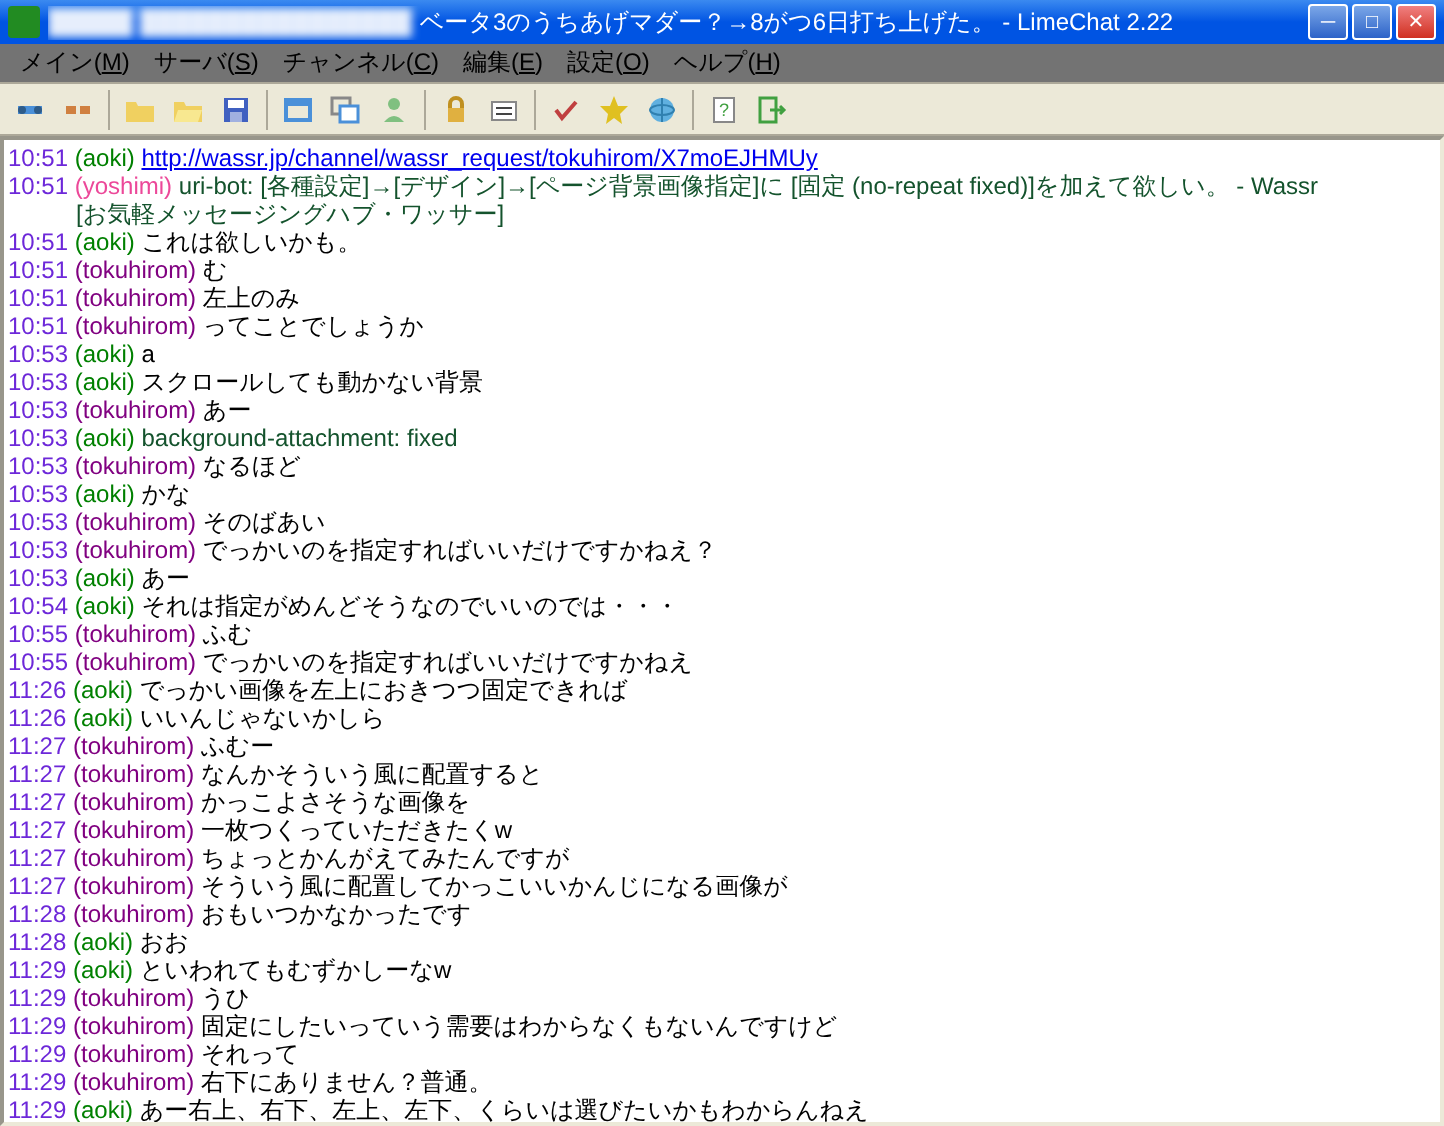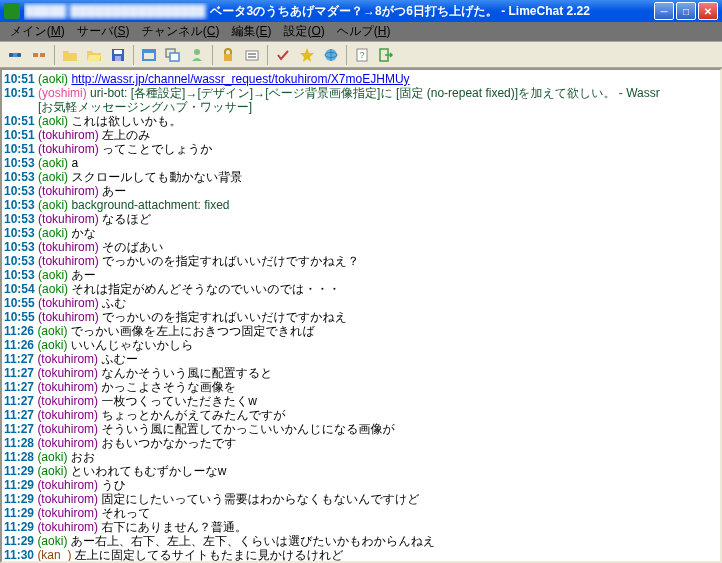--- a/index.html
+++ b/index.html
@@ -1,33 +1,33 @@
 <!DOCTYPE html>
 <html><head>
 <meta charset="utf-8">
 <style>
 * { margin: 0; padding: 0; box-sizing: border-box; }
 body { font-family: "MS PGothic", "Meiryo", sans-serif; font-size: 12px; background: #ece9d8; width: 722px; height: 563px; overflow: hidden; }
-.titlebar { height: 22px; background: linear-gradient(to bottom, #3b8af0 0%, #0054e3 50%, #0054e3 100%); display: flex; align-items: center; padding: 0 4px; color: #fff; font-weight: bold; }
+.titlebar { height: 22px; background: linear-gradient(to bottom, #3b8af0 0%, #0054e3 50%, #0054e3 100%); display: flex; align-items: center; padding: 0 4px; color: #fff; }
 .titlebar .icon-box { width: 16px; height: 16px; background: #228b22; border-radius: 2px; margin-right: 4px; flex-shrink: 0; }
 .titlebar .title-text { flex: 1; font-size: 12px; white-space: nowrap; overflow: hidden; }
 .titlebar .title-blur { filter: blur(2px); opacity: 0.9; margin-right: 4px; }
 .titlebar .winbtns { display: flex; gap: 2px; }
 .titlebar .winbtn { width: 20px; height: 18px; background: linear-gradient(to bottom, #7ba7e8, #2d63c8); border: 1px solid #fff; border-radius: 2px; display: flex; align-items: center; justify-content: center; font-size: 10px; color: #fff; cursor: pointer; }
 .titlebar .winbtn.close { background: linear-gradient(to bottom, #f08080, #d03020); }
 .menubar { height: 20px; background: #737373; display: flex; align-items: center; padding: 0 4px; border-bottom: 1px solid #aca899; }
 .menubar .menu-item { padding: 2px 6px; cursor: pointer; }
 .menubar .menu-item .accel { text-decoration: underline; }
 .toolbar { height: 26px; background: #ece9d8; display: flex; align-items: center; padding: 2px 4px; gap: 2px; border-bottom: 1px solid #aca899; }
 .toolbar .sep { width: 1px; height: 20px; background: #aca899; margin: 0 2px; }
 .toolbar .tbtn { width: 22px; height: 22px; display: flex; align-items: center; justify-content: center; cursor: pointer; border: 1px solid transparent; }
 .toolbar svg { width: 16px; height: 16px; }
 .chatlog { position: absolute; top: 68px; left: 0; right: 0; bottom: 0; background: #fff; border: 2px inset #ece9d8; overflow-y: scroll; padding: 2px; }
 .line { white-space: nowrap; line-height: 14px; }
-.ts { color: #0369a1; font-weight: bold; }
+.ts { color: #6d28d9; }
 .nick-aoki { color: #008000; }
 .nick-tokuhirom { color: #800080; }
 .nick-yoshimi { color: #ec4899; }
 .nick-kan { color: #8b4513; }
 .msg-link { color: #0000ee; text-decoration: underline; cursor: pointer; }
 .msg-gray { color: #14532d; }
 .msg-normal { color: #000; }
 .indent { padding-left: 34px; }
 ::-webkit-scrollbar { width: 17px; background: #ece9d8; }
 ::-webkit-scrollbar-thumb { background: #c8c8c8; border: 1px solid #888; }
@@ -154,20 +154,21 @@
         <path d="M7 8 h7 m-2-2 l2 2 l-2 2" fill="none" stroke="#40a040" stroke-width="1.5"></path>
       </svg>
     </div>
 </div>
 
 <div class="chatlog" id="chatlog">
     <div class="line"><span class="ts">10:51</span> <span class="nick-aoki">(aoki)</span> <span class="msg-link">http://wassr.jp/channel/wassr_request/tokuhirom/X7moEJHMUy</span></div>
     <div class="line"><span class="ts">10:51</span> <span class="nick-yoshimi">(yoshimi)</span> <span class="msg-gray">uri-bot: [各種設定]→[デザイン]→[ページ背景画像指定]に [固定 (no-repeat fixed)]を加えて欲しい。 - Wassr</span></div>
     <div class="line indent"><span class="msg-gray">[お気軽メッセージングハブ・ワッサー]</span></div>
     <div class="line"><span class="ts">10:51</span> <span class="nick-aoki">(aoki)</span> <span class="msg-normal">これは欲しいかも。</span></div>
+    <div class="line"><span class="ts">10:51</span> <span class="nick-tokuhirom">(tokuhirom)</span> <span class="msg-normal">む</span></div>
     <div class="line"><span class="ts">10:51</span> <span class="nick-tokuhirom">(tokuhirom)</span> <span class="msg-normal">左上のみ</span></div>
     <div class="line"><span class="ts">10:51</span> <span class="nick-tokuhirom">(tokuhirom)</span> <span class="msg-normal">ってことでしょうか</span></div>
     <div class="line"><span class="ts">10:53</span> <span class="nick-aoki">(aoki)</span> <span class="msg-normal">a</span></div>
     <div class="line"><span class="ts">10:53</span> <span class="nick-aoki">(aoki)</span> <span class="msg-normal">スクロールしても動かない背景</span></div>
     <div class="line"><span class="ts">10:53</span> <span class="nick-tokuhirom">(tokuhirom)</span> <span class="msg-normal">あー</span></div>
     <div class="line"><span class="ts">10:53</span> <span class="nick-aoki">(aoki)</span> <span class="msg-gray">background-attachment: fixed</span></div>
     <div class="line"><span class="ts">10:53</span> <span class="nick-tokuhirom">(tokuhirom)</span> <span class="msg-normal">なるほど</span></div>
     <div class="line"><span class="ts">10:53</span> <span class="nick-aoki">(aoki)</span> <span class="msg-normal">かな</span></div>
     <div class="line"><span class="ts">10:53</span> <span class="nick-tokuhirom">(tokuhirom)</span> <span class="msg-normal">そのばあい</span></div>
     <div class="line"><span class="ts">10:53</span> <span class="nick-tokuhirom">(tokuhirom)</span> <span class="msg-normal">でっかいのを指定すればいいだけですかねえ？</span></div>

